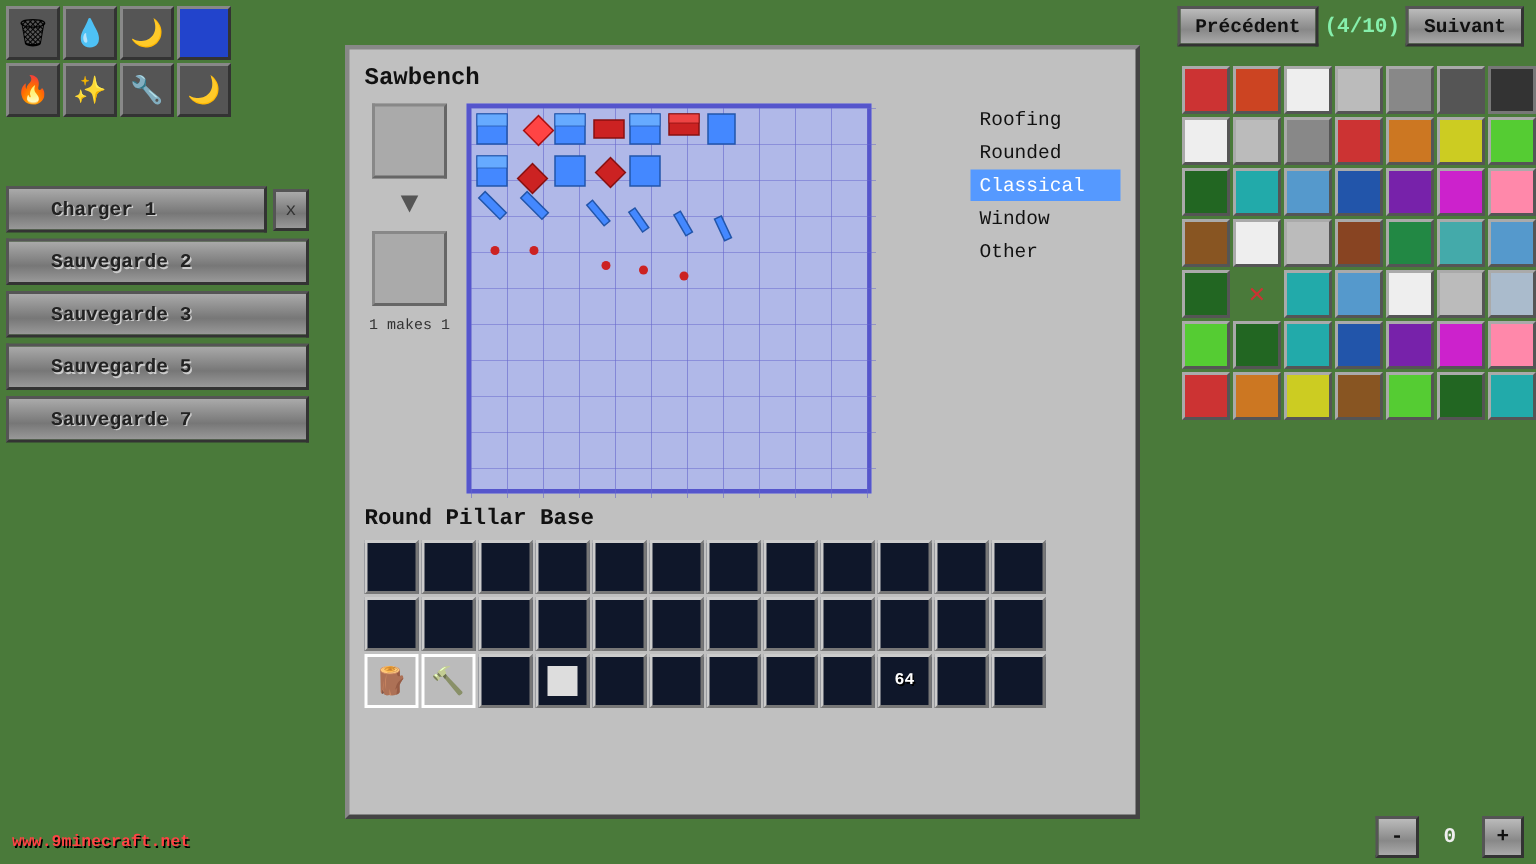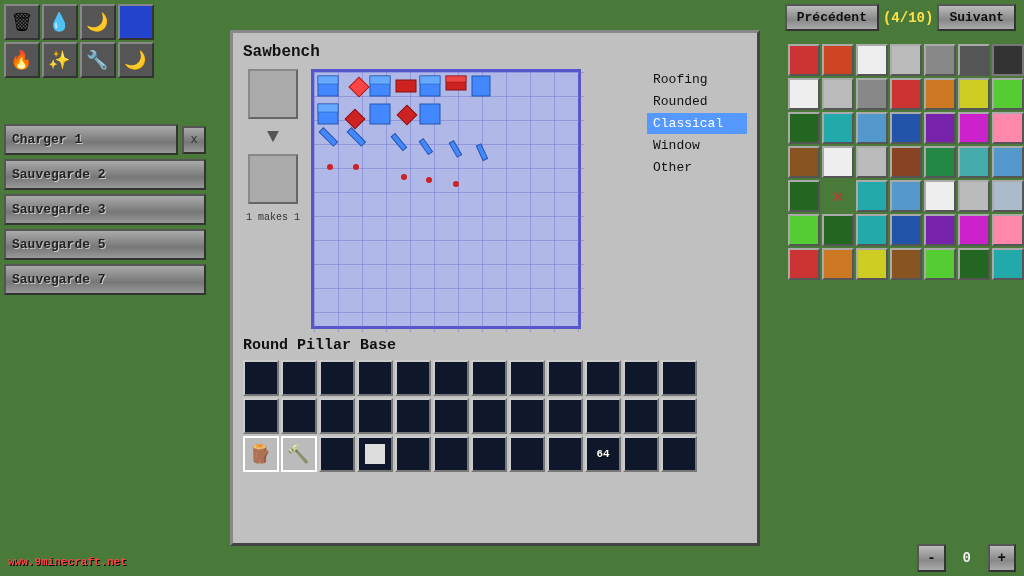--- a/index.html
+++ b/index.html
@@ -40,21 +40,21 @@
     .save-slot-btn {
       flex: 1;
       background: linear-gradient(180deg, #aaa 0%, #888 40%, #777 60%, #999 100%);
       border: 2px solid #555;
       border-right-color: #333;
       border-bottom-color: #333;
       color: #222;
       font-family: 'Courier New', monospace;
       font-size: 13px;
       font-weight: bold;
-      padding: 6px 6px;
+      padding: 6px 28px;
       text-align: left;
       cursor: pointer;
       text-shadow: 1px 1px 0 #ccc;
     }
 
     .save-slot-close {
       width: 24px;
       height: 28px;
       background: linear-gradient(180deg, #aaa 0%, #888 40%, #777 60%, #999 100%);
       border: 2px solid #555;
@@ -115,21 +115,21 @@
       border-bottom-color: #333;
       color: #111;
       font-family: 'Courier New', monospace;
       font-size: 13px;
       font-weight: bold;
       padding: 4px 10px;
       cursor: pointer;
     }
 
     .nav-count {
-      color: #fde047;
+      color: #86efac;
       font-size: 14px;
       font-weight: bold;
       font-family: 'Courier New', monospace;
     }
 
     
     .right-panel {
       position: absolute;
       right: 0;
       top: 40px;

